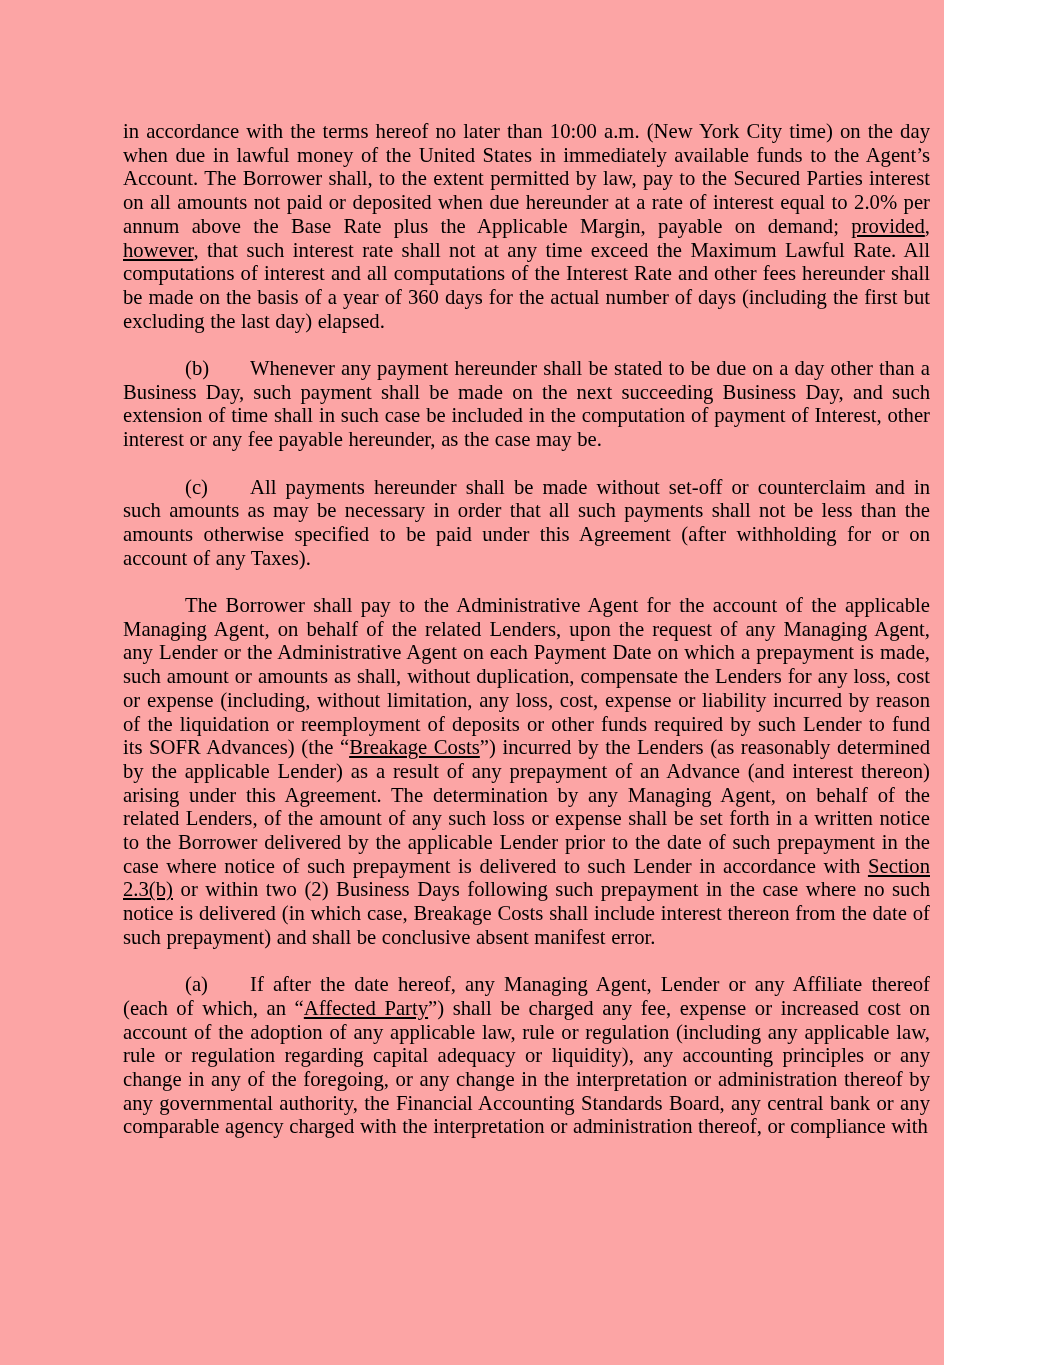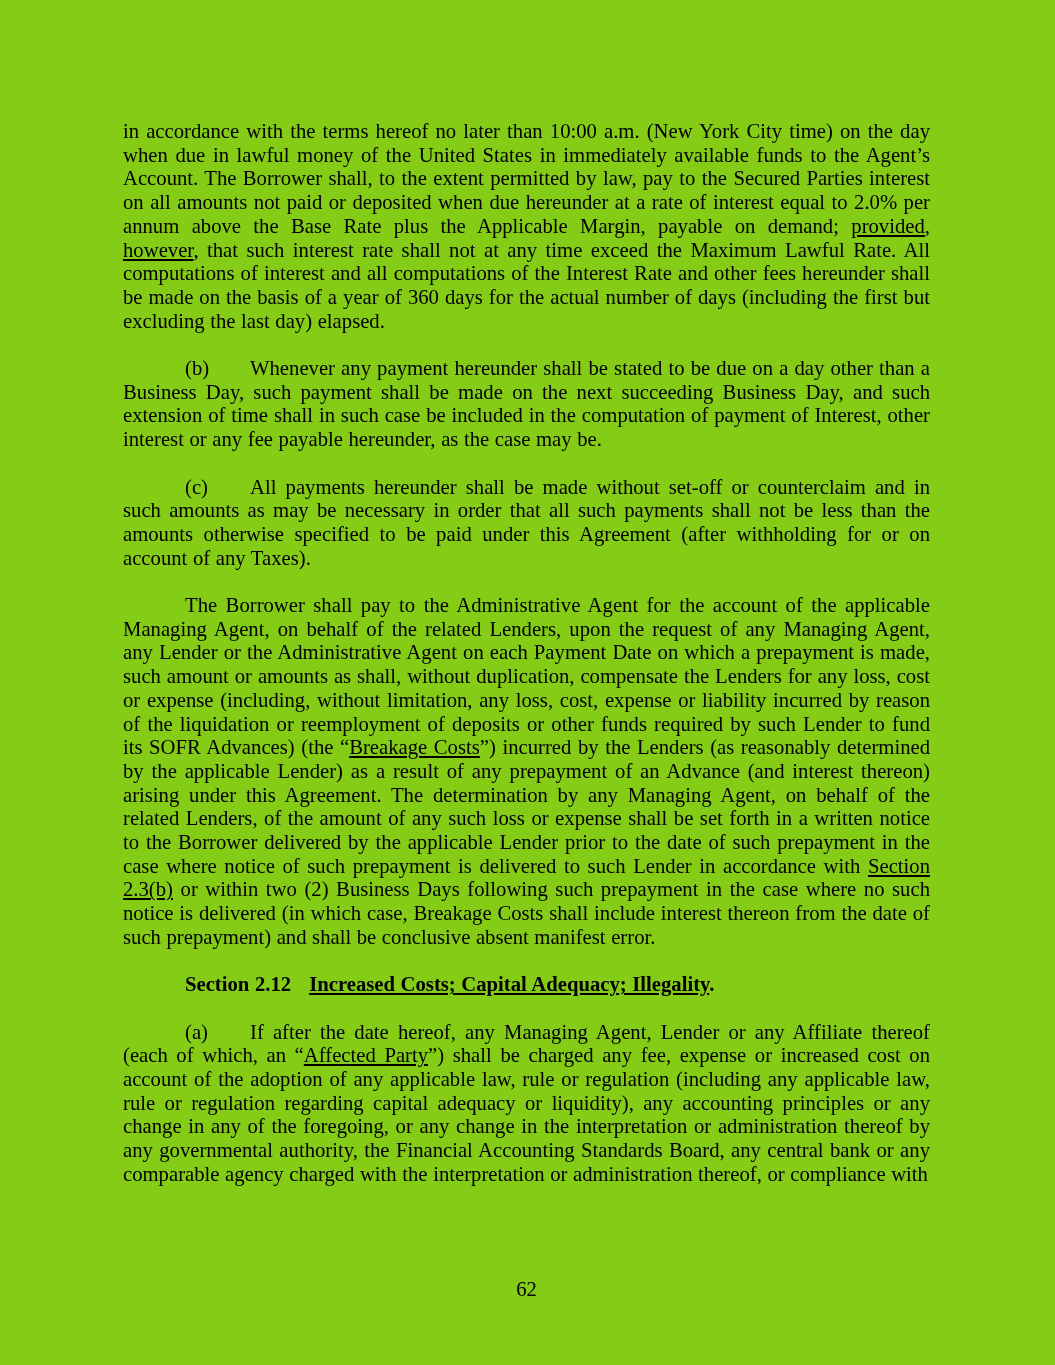--- a/index.html
+++ b/index.html
@@ -2,23 +2,23 @@
 <html><head>
 <meta charset="utf-8">
 <style>
   html, body {
     margin: 0;
     padding: 0;
     background: #ffffff;
   }
   .page {
     position: relative;
-    width: 1055px;
+    width: 944px;
     height: 1365px;
-    background: #84cc16;
+    background: #fca5a5;
     color: #000000;
     font-family: "Liberation Serif", "DejaVu Serif", serif;
     overflow: hidden;
   }
   .content {
     position: absolute;
     left: 123px;
     top: 120px;
     width: 807px;
   }
@@ -69,20 +69,18 @@
 
     <div class="para"><span><span>in accordance with the terms hereof no later than 10:00 a.m. (New York City time) on the day when due in lawful money of the United States in immediately available funds to the Agent’s Account.  The Borrower shall, to the extent permitted by law, pay to the Secured Parties interest on all amounts not paid or deposited when due hereunder at a rate of interest equal to 2.0% per annum above the Base Rate plus the Applicable Margin, payable on demand; </span><span class="u">provided</span><span>, </span><span class="u">however</span><span>, that such interest rate shall not at any time exceed the Maximum Lawful Rate.  All computations of interest and all computations of the Interest Rate and other fees hereunder shall be made on the basis of a year of 360 days for the actual number of days (including the first but excluding the last day) elapsed.</span></span></div>
 
     <div class="para"><span class="sp-indent"></span><span class="list-label">(b)</span><span><span>Whenever any payment hereunder shall be stated to be due on a day other than a Business Day, such payment shall be made on the next succeeding Business Day, and such extension of time shall in such case be included in the computation of payment of Interest, other interest or any fee payable hereunder, as the case may be.</span></span></div>
 
     <div class="para"><span class="sp-indent"></span><span class="list-label">(c)</span><span><span>All payments hereunder shall be made without set-off or counterclaim and in such amounts as may be necessary in order that all such payments shall not be less than the amounts otherwise specified to be paid under this Agreement (after withholding for or on account of any Taxes).</span></span></div>
 
 
     <div class="para body-indent"><span><span>The Borrower shall pay to the Administrative Agent for the account of the applicable Managing Agent, on behalf of the related Lenders, upon the request of any Managing Agent, any Lender or the Administrative Agent on each Payment Date on which a prepayment is made, such amount or amounts as shall, without duplication, compensate the Lenders for any loss, cost or expense (including, without limitation, any loss, cost, expense or liability incurred by reason of the liquidation or reemployment of deposits or other funds required by such Lender to fund its SOFR Advances) (the “</span><span class="u">Breakage Costs</span><span>”) incurred by the Lenders (as reasonably determined by the applicable Lender) as a result of any prepayment of an Advance (and interest thereon) arising under this Agreement.  The determination by any Managing Agent, on behalf of the related Lenders, of the amount of any such loss or expense shall be set forth in a written notice to the Borrower delivered by the applicable Lender prior to the date of such prepayment in the case where notice of such prepayment is delivered to such Lender in accordance with </span><span class="u">Section 2.3(b)</span><span> or within two (2) Business Days following such prepayment in the case where no such notice is delivered (in which case, Breakage Costs shall include interest thereon from the date of such prepayment) and shall be conclusive absent manifest error.</span></span></div>
 
-    <div class="para heading"><span class="sp-indent"></span><span>Section 2.12</span><span class="sp-htab"></span><span><span class="u">Increased Costs; Capital Adequacy; Illegality</span><span>.</span></span></div>
 
     <div class="para"><span class="sp-indent"></span><span class="list-label">(a)</span><span><span>If after the date hereof, any Managing Agent, Lender or any Affiliate thereof (each of which, an “</span><span class="u">Affected Party</span><span>”) shall be charged any fee, expense or increased cost on account of the adoption of any applicable law, rule or regulation (including any applicable law, rule or regulation regarding capital adequacy or liquidity), any accounting principles or any change in any of the foregoing, or any change in the interpretation or administration thereof by any governmental authority, the Financial Accounting Standards Board, any central bank or any comparable agency charged with the interpretation or administration thereof, or compliance with</span></span></div>
 
   </div>
 
-  <div class="footer">62</div>
 </div>
 
 </body></html>

